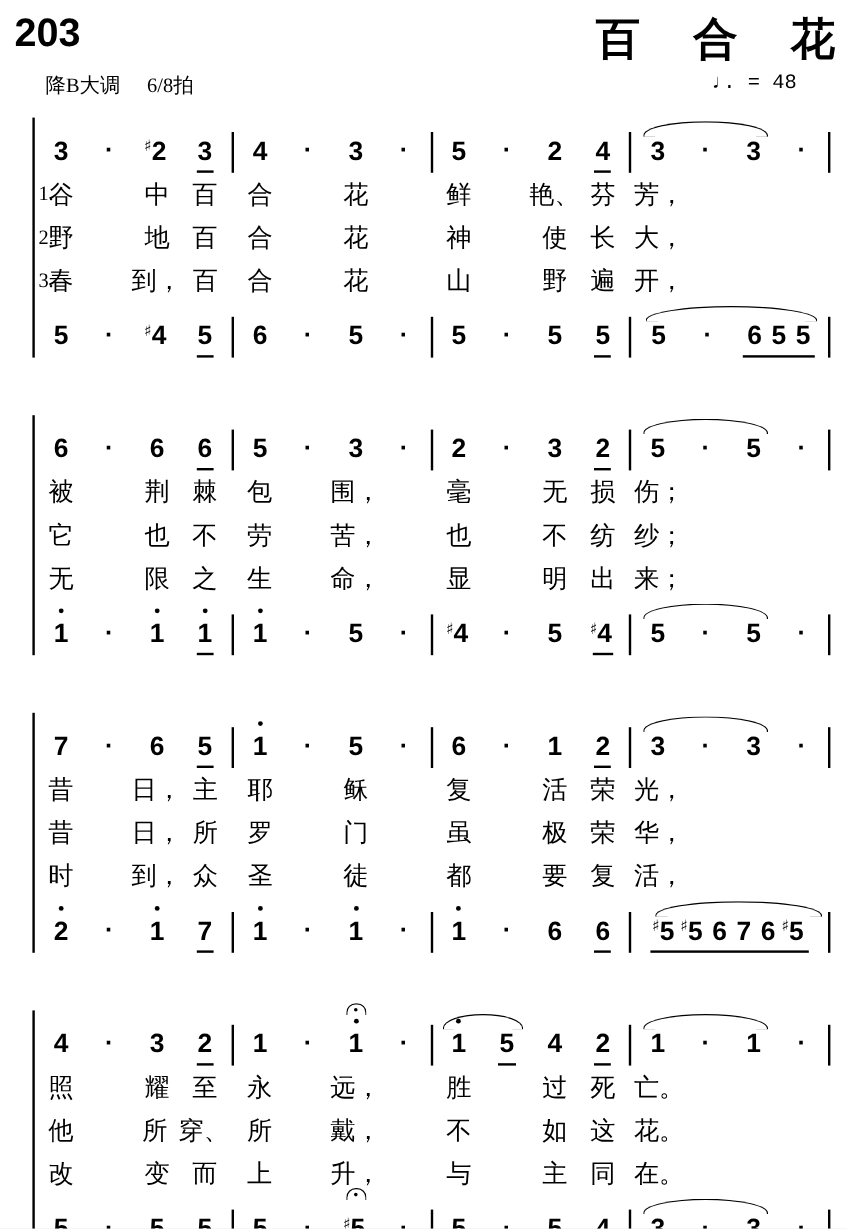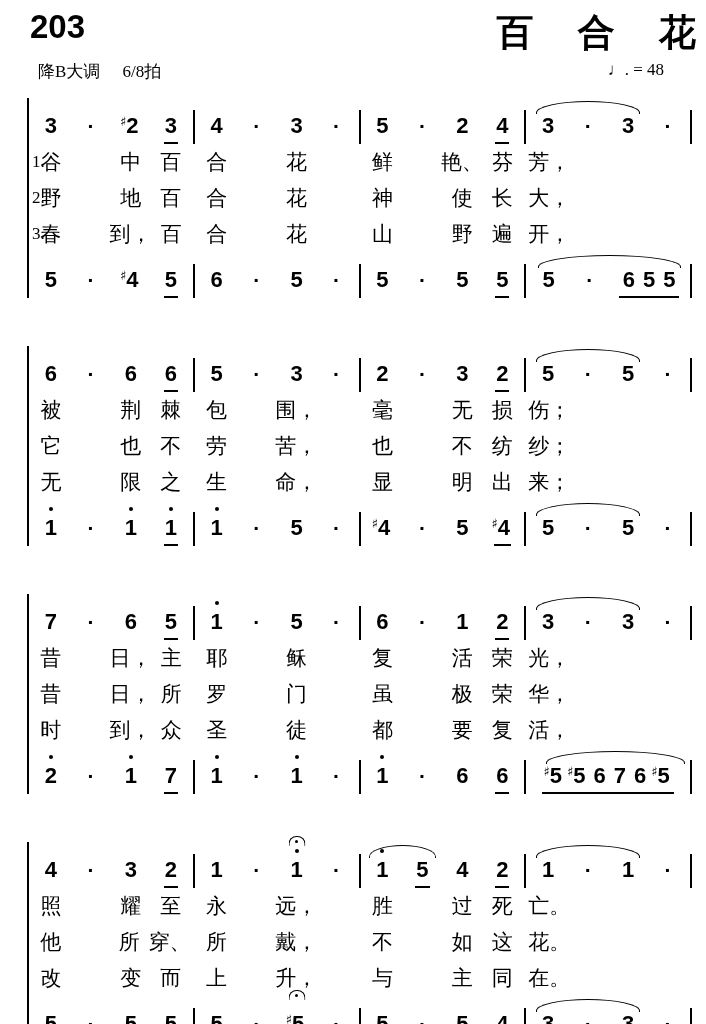--- a/index.html
+++ b/index.html
@@ -1,26 +1,26 @@
 <!DOCTYPE html>
 <html><head>
 <meta charset="utf-8">
 <style>
   html,body{margin:0;padding:0;background:#e8e8e8;}
   .page{width:706px;height:1024px;margin:0 auto;background:#ffffff;color:#000;
         overflow:hidden;font-family:"Liberation Serif","DejaVu Serif",serif;}
   .header{position:relative;height:52px;padding-top:8px;}
-  .hymn-number{position:absolute;left:30px;top:8px;
+  .hymn-number{position:absolute;left:12px;top:8px;
         font:700 33px "Liberation Sans","DejaVu Sans",sans-serif;}
   .title{text-align:right;font:700 37px "Liberation Sans","DejaVu Sans",sans-serif;
         letter-spacing:10px;word-spacing:14px;}
   .subheader{display:flex;justify-content:space-between;align-items:flex-start;
         height:32px;padding:0 42px 0 38px;font-size:17px;}
   .keymeter span{margin-right:18px;}
-  .tempo{font-family:Liberation Serif, serif;font-size:17px;}
+  .tempo{font-family:Liberation Mono, monospace;font-size:17px;}
   .systems{padding:6px 14px 0 27px;}
   .system{border-left:2px solid #000;margin-bottom:48px;}
   .system:last-child{margin-bottom:0;}
   .note-row{display:flex;align-items:flex-end;height:46px;}
   .bar{width:2px;height:34px;background:#000;flex:none;align-self:flex-end;margin-bottom:0;}
   .measure{flex:1;display:flex;align-items:flex-end;height:100%;position:relative;padding:0 2px;}
   .slot{flex:1;display:flex;justify-content:center;align-items:flex-end;}
   .slot.wide{flex:1.9;}
   .note{position:relative;display:inline-block;line-height:1;
         font:700 22px "Liberation Sans","DejaVu Sans",sans-serif;

